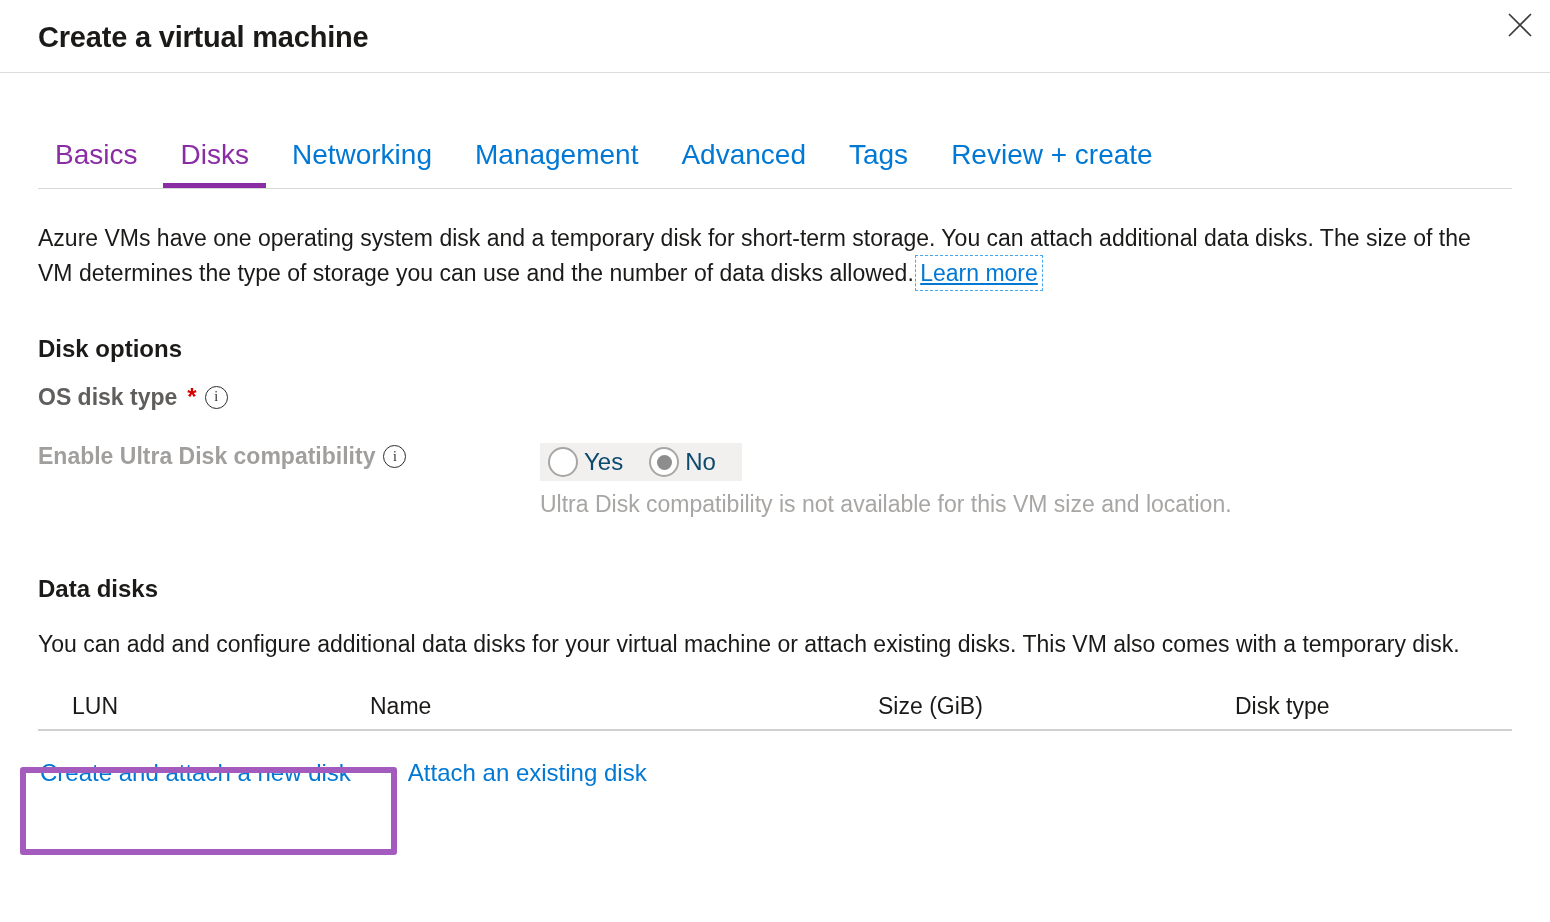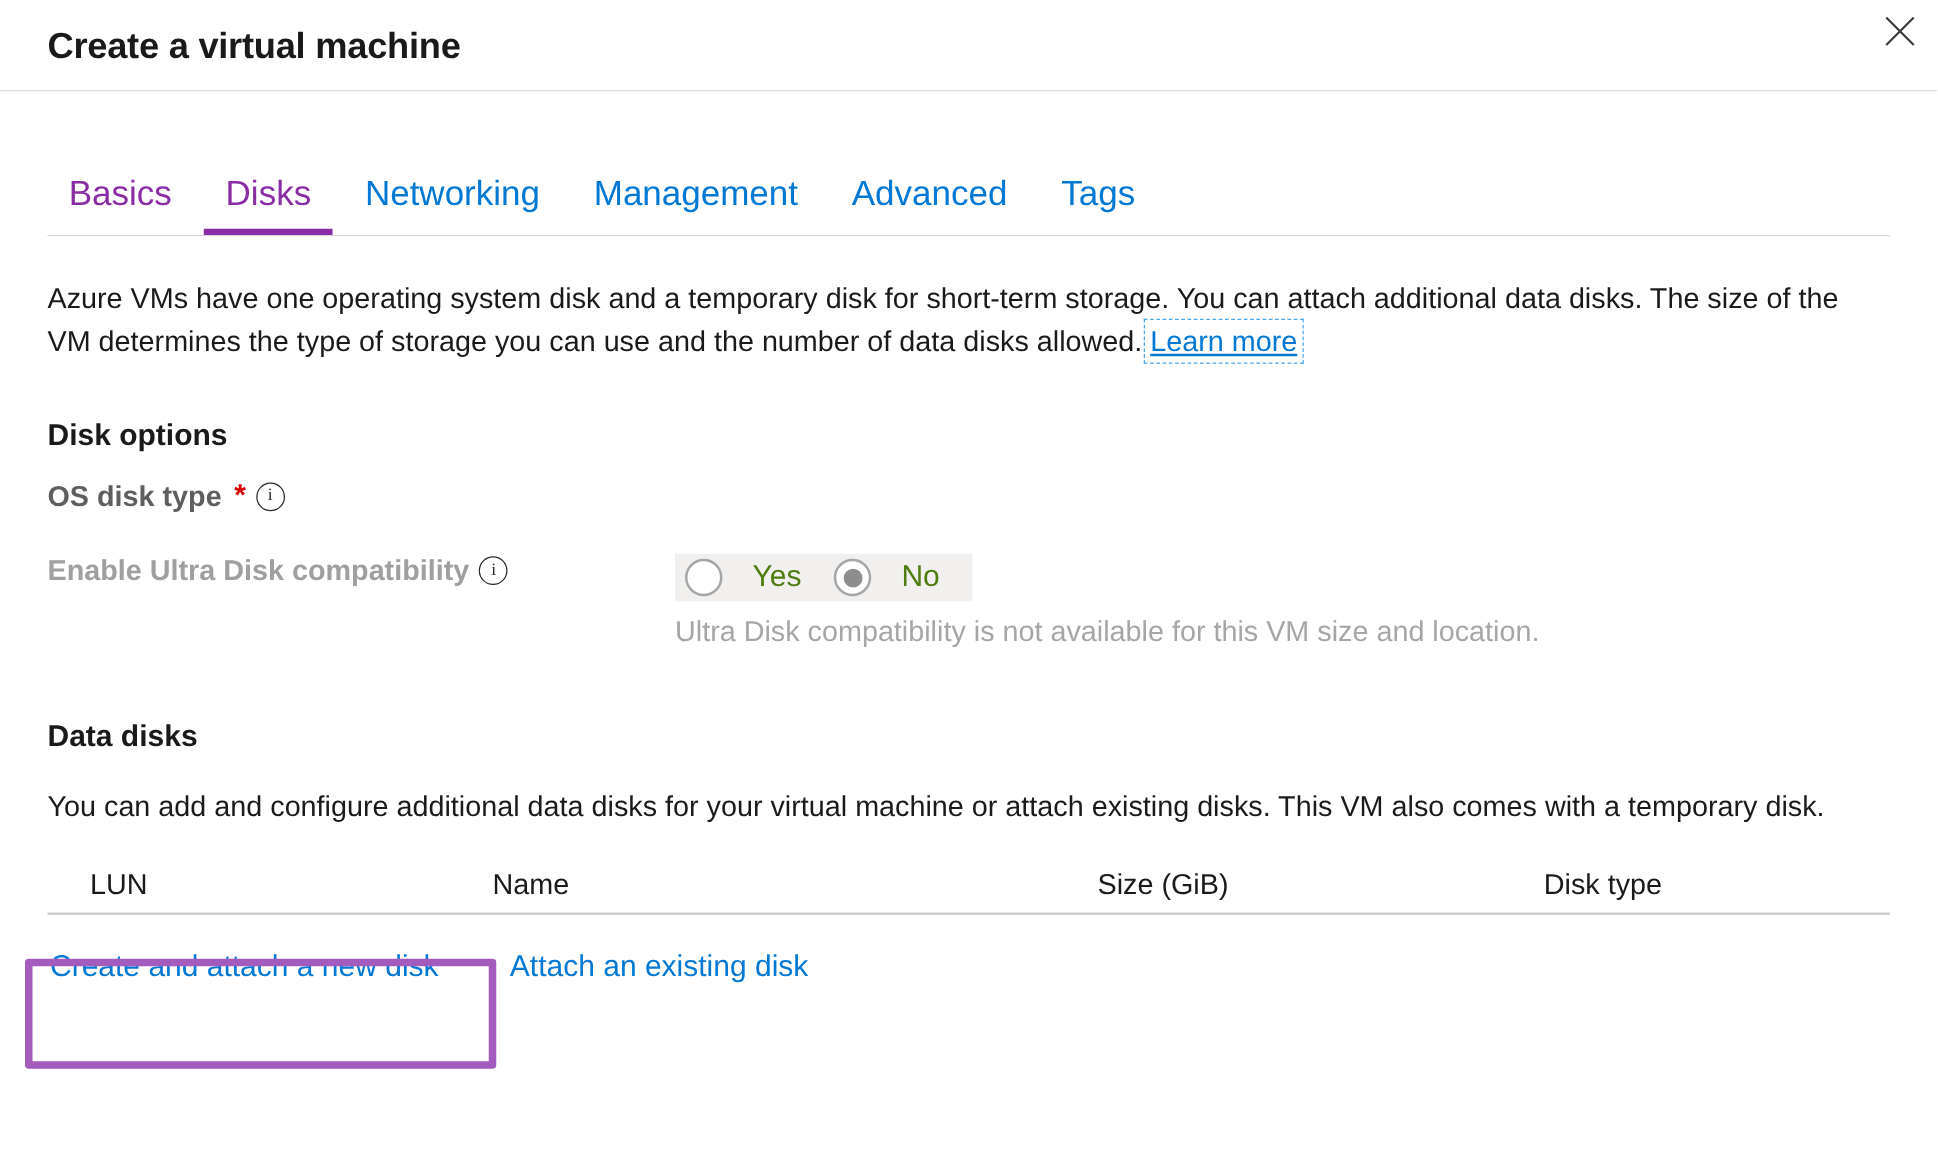--- a/index.html
+++ b/index.html
@@ -41,31 +41,31 @@
   .row-ultra{margin-top:32px;}
   .label-col{width:502px;display:flex;align-items:center;gap:8px;font-size:23px;font-weight:600;color:var(--gray-label);flex:none;}
   .label-col.disabled{color:var(--disabled-gray);}
   .required{color:var(--required-red);font-size:24px;margin-left:2px;}
   .info-icon{width:23px;height:23px;border:1.5px solid #2b2b2b;border-radius:50%;display:inline-flex;align-items:center;justify-content:center;font-size:14px;font-weight:400;color:#2b2b2b;font-style:normal;cursor:pointer;flex:none;font-family:"Liberation Serif", serif;}
   .control-col{flex:1;}
   .dropdown{width:960px;height:43px;border:1px solid #8a8886;border-radius:2px;display:flex;align-items:center;justify-content:space-between;padding:0 17px;font-size:23px;cursor:pointer;background:#fff;}
   .chevron{flex:none;margin-left:12px;}
   
   .radio-group{display:inline-flex;align-items:center;background:#f1f0ee;padding:4px 26px 4px 8px;gap:26px;}
-  .radio-option{display:inline-flex;align-items:center;gap:24px;font-size:24px;color:#4d7c0f;}
+  .radio-option{display:inline-flex;align-items:center;gap:6px;font-size:24px;color:#0c4a6e;}
   .radio-circle{width:30px;height:30px;border:2px solid #a6a6a6;border-radius:50%;background:#fff;display:inline-flex;align-items:center;justify-content:center;flex:none;}
   .radio-dot{width:15px;height:15px;border-radius:50%;background:#8d8d8d;display:none;}
   .radio-option.checked .radio-dot{display:block;}
   .helper-text{margin-top:8px;font-size:23px;color:#a8a6a4;line-height:30px;}
   
   .description{margin-top:24px;max-width:1455px;font-size:23px;line-height:35px;}
   .table-head{position:relative;margin-top:18px;height:46px;border-bottom:2px solid #d2d0ce;font-size:23px;}
   .table-head span{position:absolute;top:8px;}
   .col-lun{left:34px;}
-  .col-name{left:356px;}
+  .col-name{left:332px;}
   .col-size{left:840px;}
   .col-type{left:1197px;}
   .disk-actions{padding:28px 0 0 2px;display:flex;align-items:center;font-size:24px;}
   .disk-actions .action-link{color:var(--accent);cursor:pointer;text-decoration:none;}
   .action-gap{margin-left:57px;}
   
   .annotation-box{position:absolute;left:20px;top:767px;width:377px;height:88px;border:6px solid var(--annotation);border-radius:3px;pointer-events:none;}
 </style>
 </head>
 <body>
@@ -81,20 +81,21 @@
   </span>
 </button>
 
 <div class="tabs">
   <div class="tab visited"><span>Basics</span></div>
   <div class="tab active"><span>Disks</span></div>
   <div class="tab default"><span>Networking</span></div>
   <div class="tab default"><span>Management</span></div>
   <div class="tab default"><span>Advanced</span></div>
   <div class="tab default"><span>Tags</span></div>
+  <div class="tab default"><span>Review + create</span></div>
 </div>
 
 <div class="content">
 
   <p class="intro"><span>Azure VMs have one operating system disk and a temporary disk for short-term storage. You can attach additional data disks. The size of the VM determines the type of storage you can use and the number of data disks allowed.</span>
     <span class="link learn-more">Learn more</span>
   </p>
 
   <h2 class="section-heading">Disk options</h2>
 

